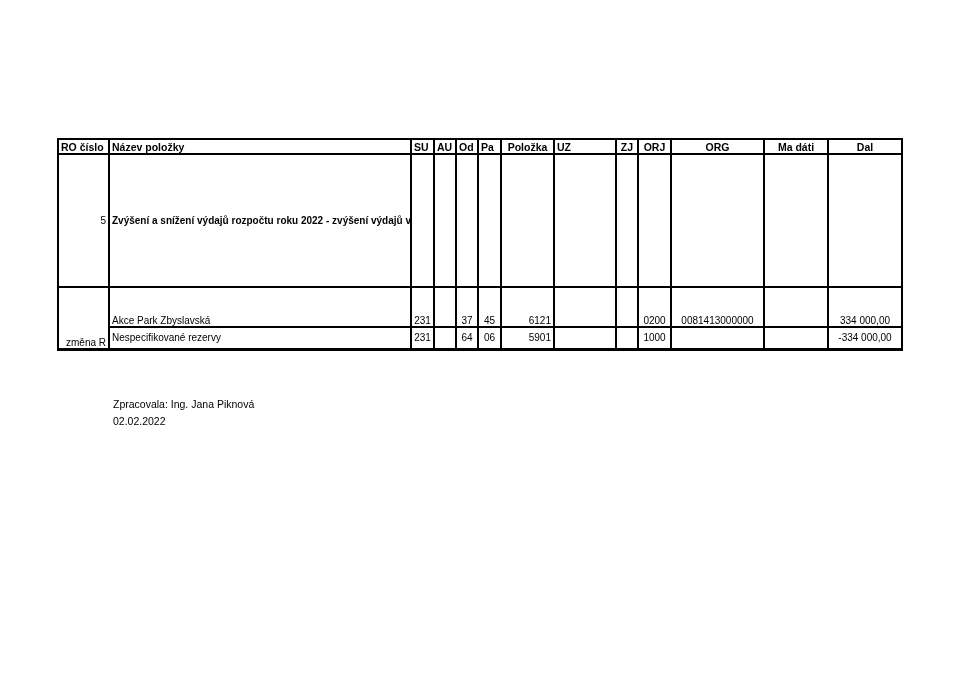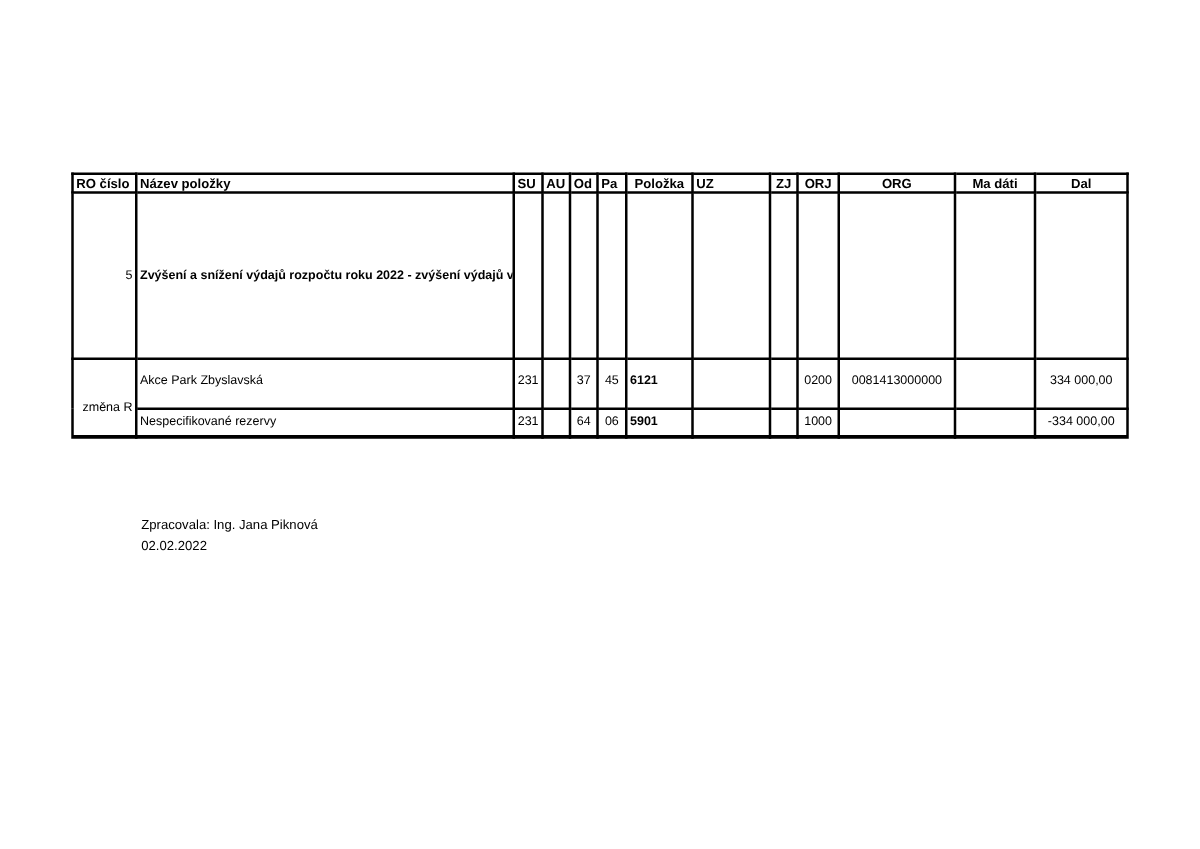--- a/index.html
+++ b/index.html
@@ -42,29 +42,29 @@
   td.desc {
     vertical-align:bottom;
     white-space:normal;
     text-align:justify;
     font-weight:bold;
     font-size:10.5px;
     line-height:16px;
     padding:2px 3px 2px 3px;
   }
   tr.r1 { height:40px; }
-  tr.r1 td { vertical-align:bottom; padding-bottom:16px;margin-left:15px; }
+  tr.r1 td { vertical-align:bottom; padding-bottom:0;margin-left:15px; }
   tr.r2 { height:22px; }
   td.ro-merged { vertical-align:middle; text-align:right; padding-left:2px; padding-bottom:0; }
   td.name { text-align:left; }
   td.num { text-align:center; padding-right:2px; }
-  td.pol { padding-right:8px;font-weight:bold; }
+  td.pol { text-align:right; padding-right:8px; }
   td.code { text-align:center; padding-left:2px; }
   .footer {
-    position:absolute; left:113px; top:412px;
+    position:absolute; left:113px; top:396px;
     font-size:10.5px; line-height:17px;
     white-space:nowrap;
   }
 </style>
 </head>
 <body>
 
 <div class="titles">
 </div>
 

